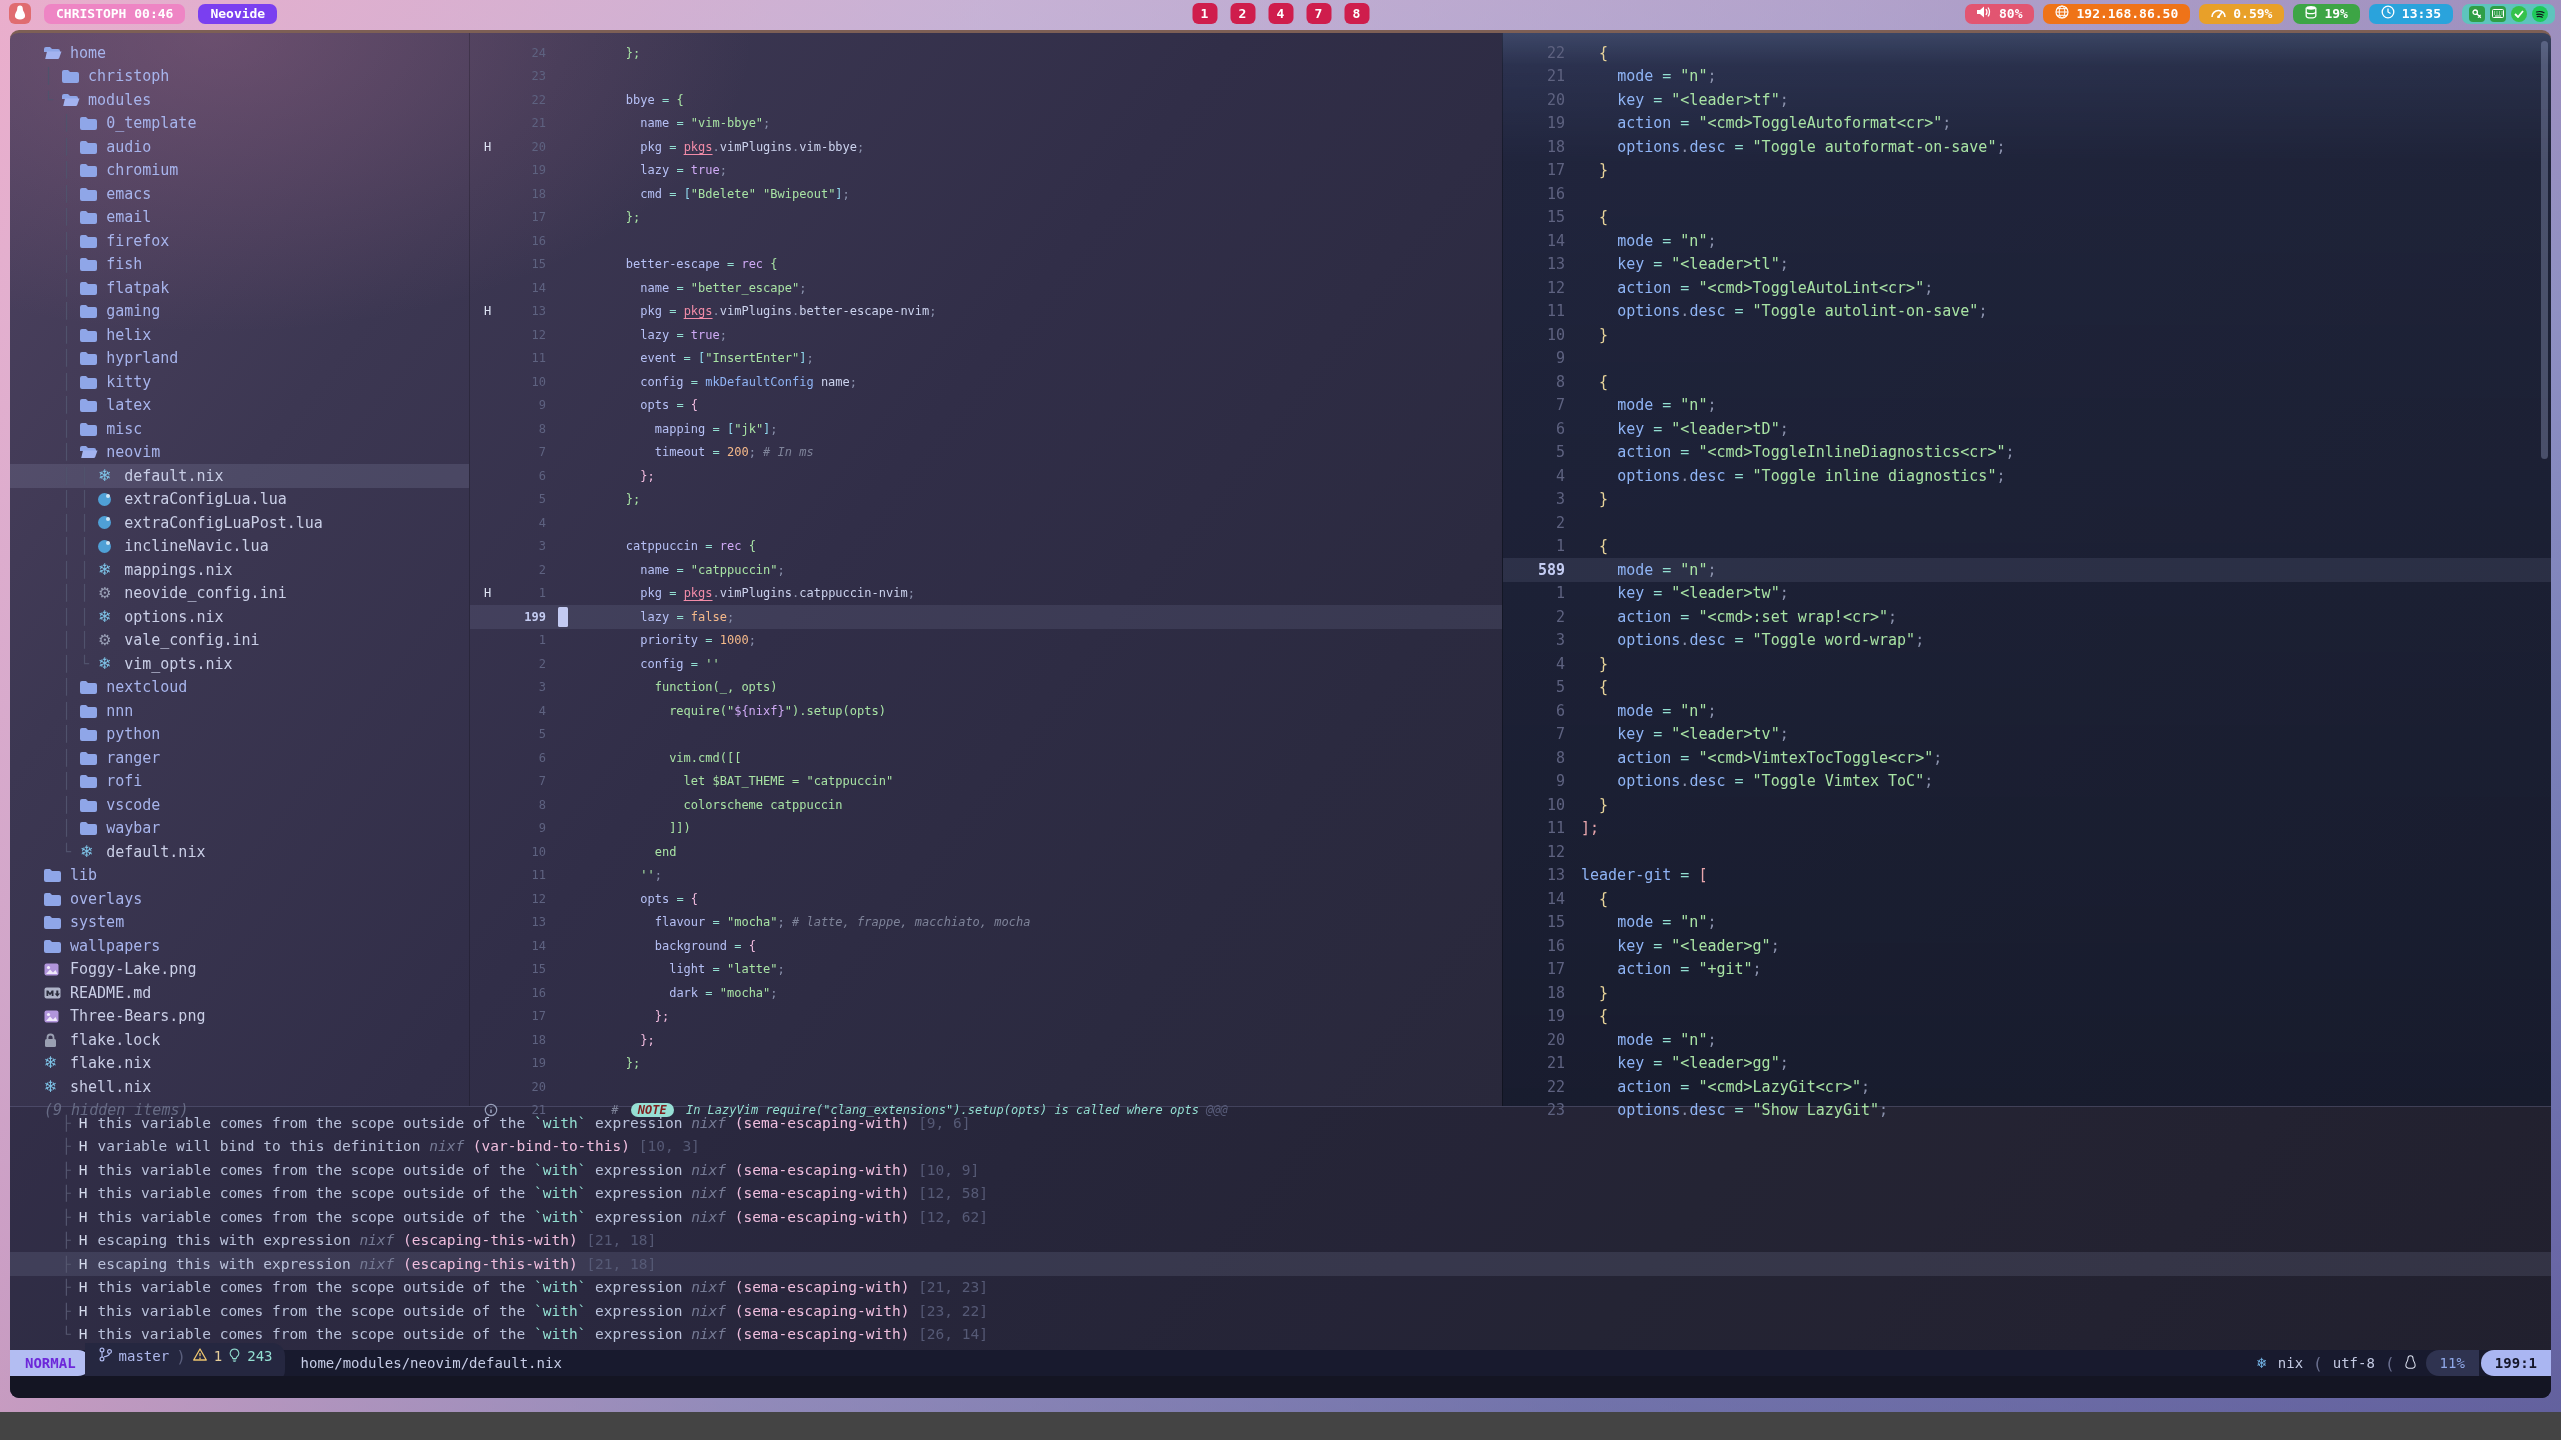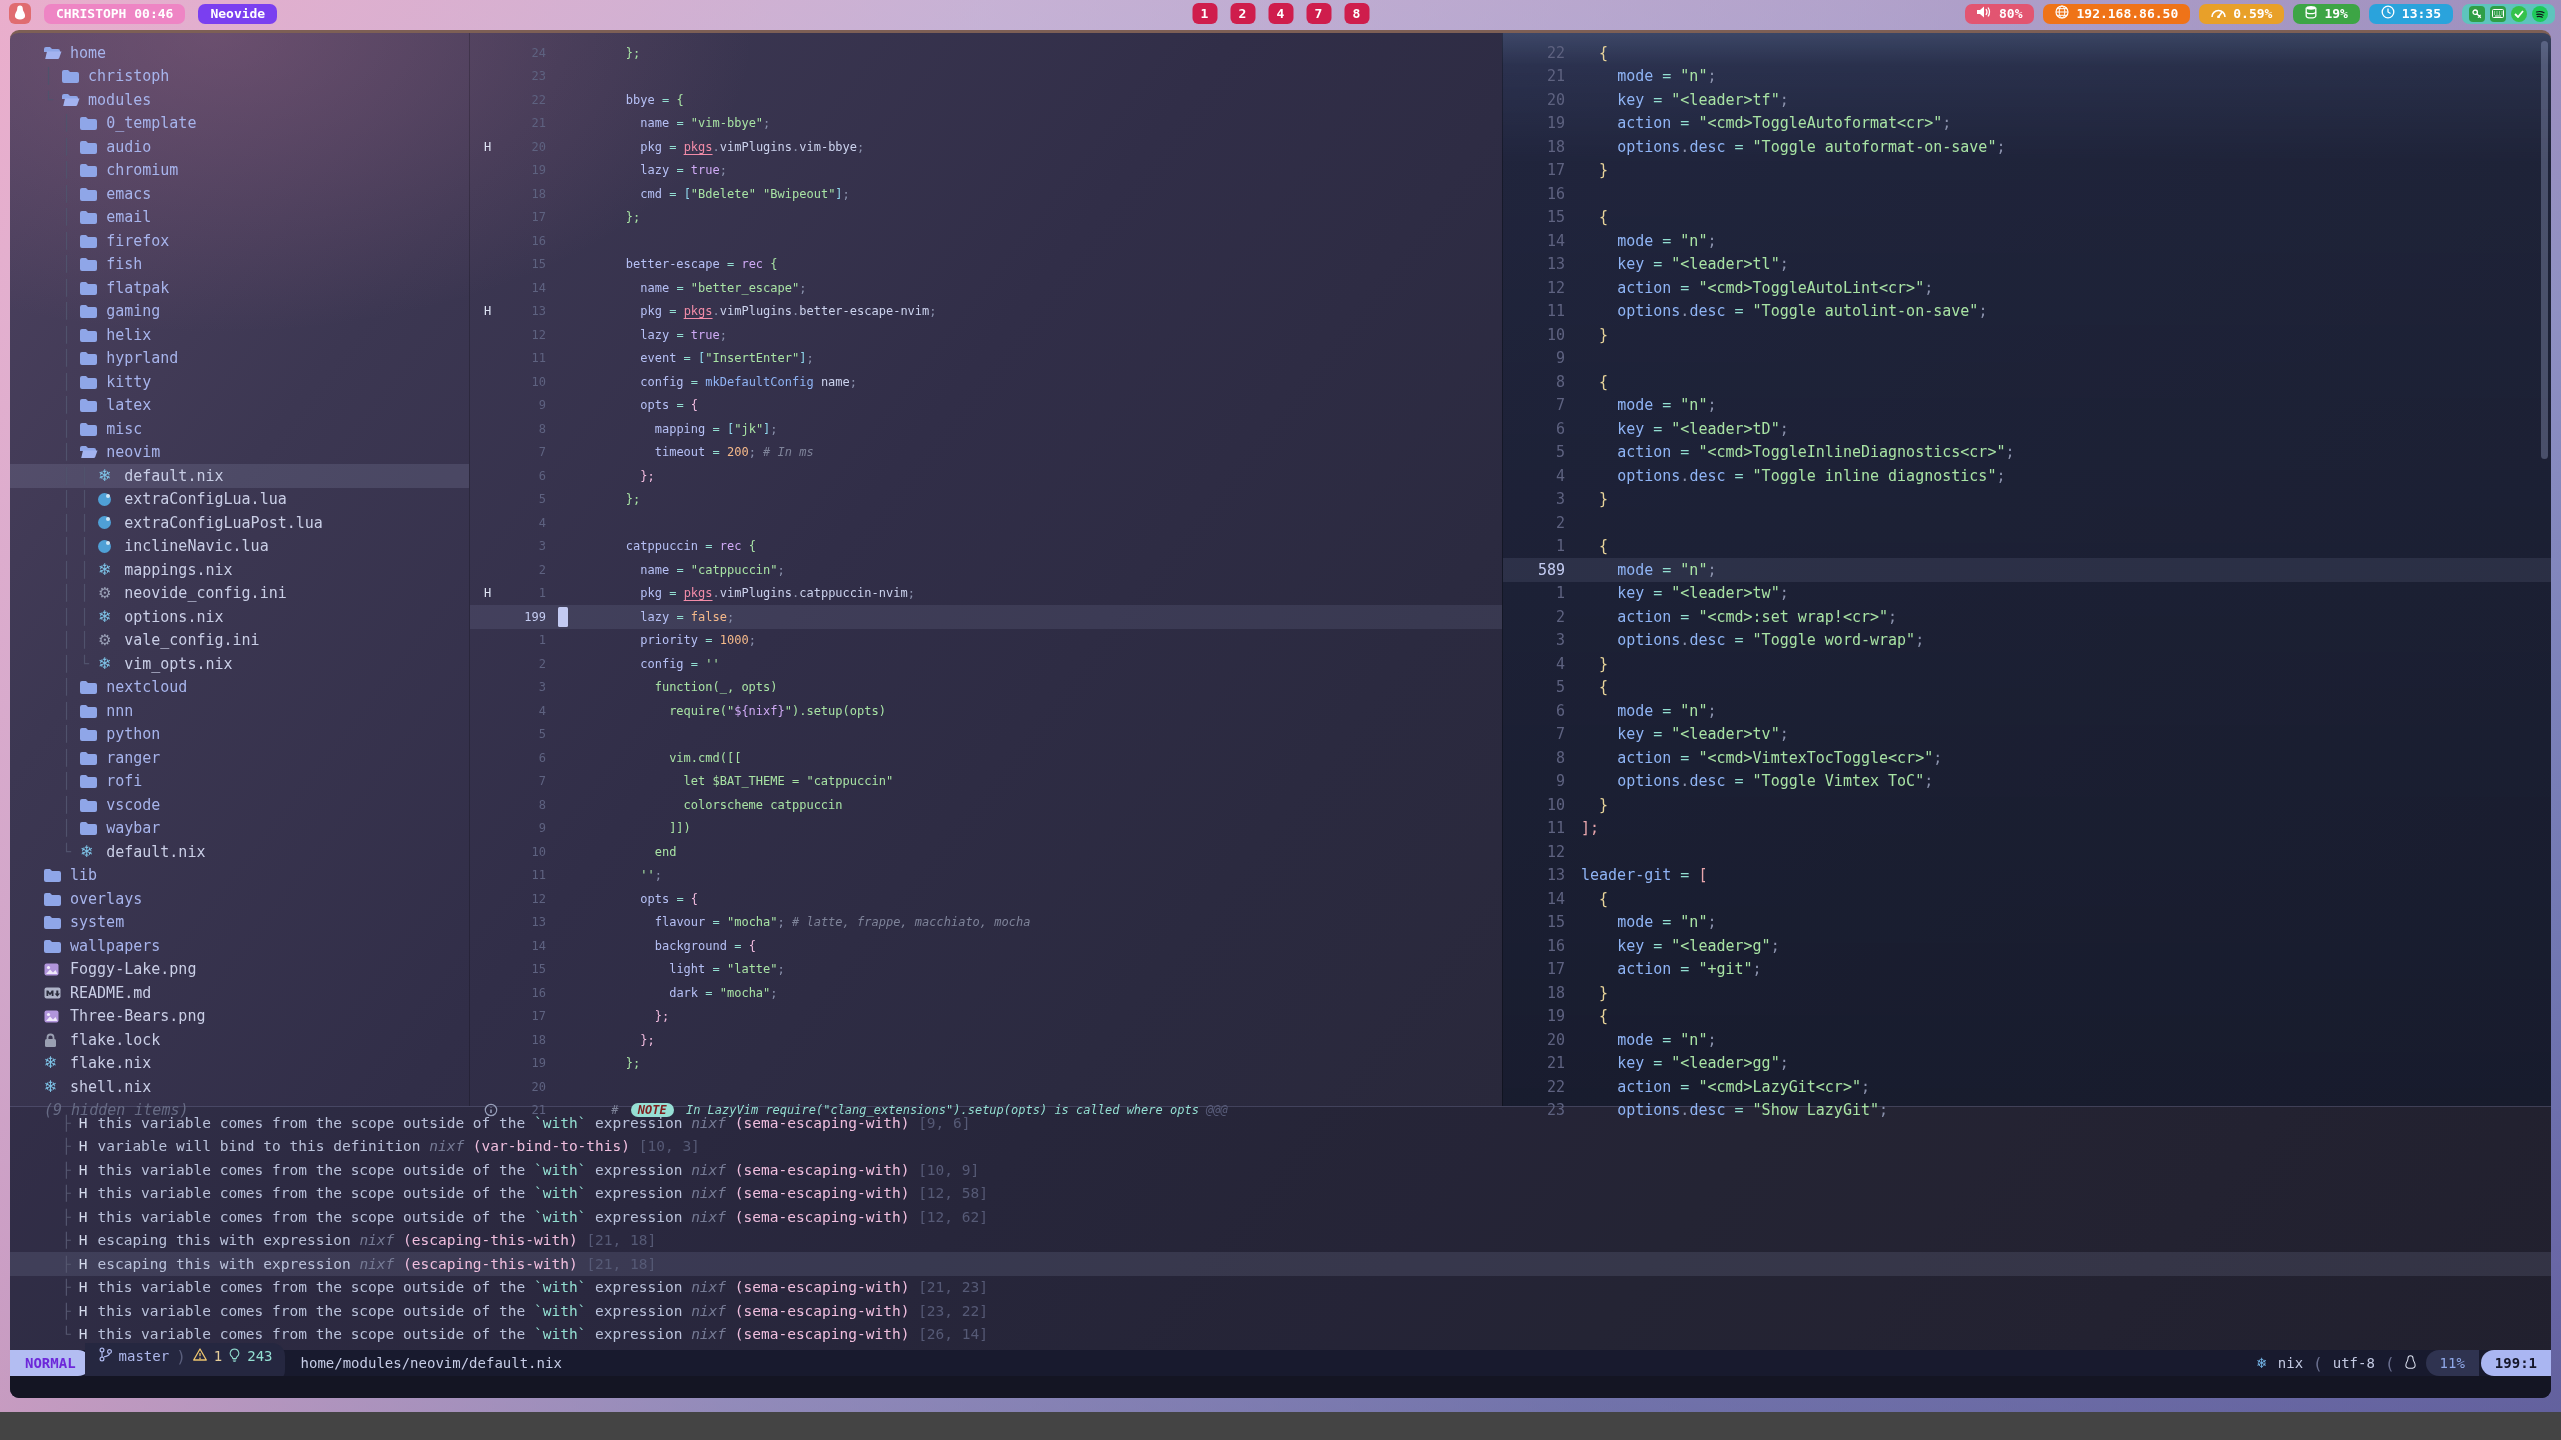--- a/index.html
+++ b/index.html
@@ -47,21 +47,21 @@
   .ic-lua{width:13px;height:13px;border-radius:50%;background:#4fa0d6;position:relative;display:inline-block;}
   .ic-lua::after{content:"";position:absolute;right:1px;top:1px;width:4px;height:4px;border-radius:50%;background:#cfe6f5;}
   
   .editor-mid{flex:1 1 auto;padding-top:8px;font-size:12px;min-width:0;}
   .editor-right{width:1048px;flex:0 0 1048px;padding-top:8px;font-size:15px;border-left:1px solid rgba(0,0,0,.30);
     background:linear-gradient(180deg, rgba(84,114,160,.38) 0%, rgba(40,56,92,.45) 3%, rgba(24,32,56,.62) 12%, rgba(18,24,42,.72) 100%);}
   .line{height:23.5px;display:flex;align-items:center;position:relative;white-space:pre;}
   .line.cur{background:rgba(185,192,235,.10);}
   .sign{width:26px;padding-left:14px;color:#dde2f2;flex:0 0 auto;display:flex;align-items:center;}
   .num{width:36px;text-align:right;color:#5e6280;flex:0 0 auto;}
-  .num.cur{color:#c4ccf2;}
+  .num.cur{color:#c4ccf2;font-weight:bold;}
   .code{padding-left:22px;flex:1 1 auto;}
   .editor-right .sign{width:12px;padding-left:8px;}
   .editor-right .num{width:42px;}
   .editor-right .code{padding-left:16px;}
   .cursor{position:absolute;left:88px;top:2px;width:9.5px;height:19.5px;background:#c3caf2;border-radius:1.5px;}
   .tk-d{color:#ccd3ee}.tk-a{color:#b6c0f5}.tk-B{color:#8fb4f5}.tk-e{color:#93dfd2}
   .tk-s{color:#a8e3a4}.tk-n{color:#f5b98a}.tk-m{color:#cfaaf5}
   .tk-c{color:#7e8399;font-style:italic}
   .tk-E{color:#f28ca8;text-decoration:underline;text-underline-offset:3px;text-decoration-color:#f28ca8;}
   .tk-G{color:#a8e3a4}.tk-P{color:#f2bcdf}.tk-S{color:#8fd8ee}.tk-Y{color:#e8d49a}.tk-R{color:#e8a5ac}

